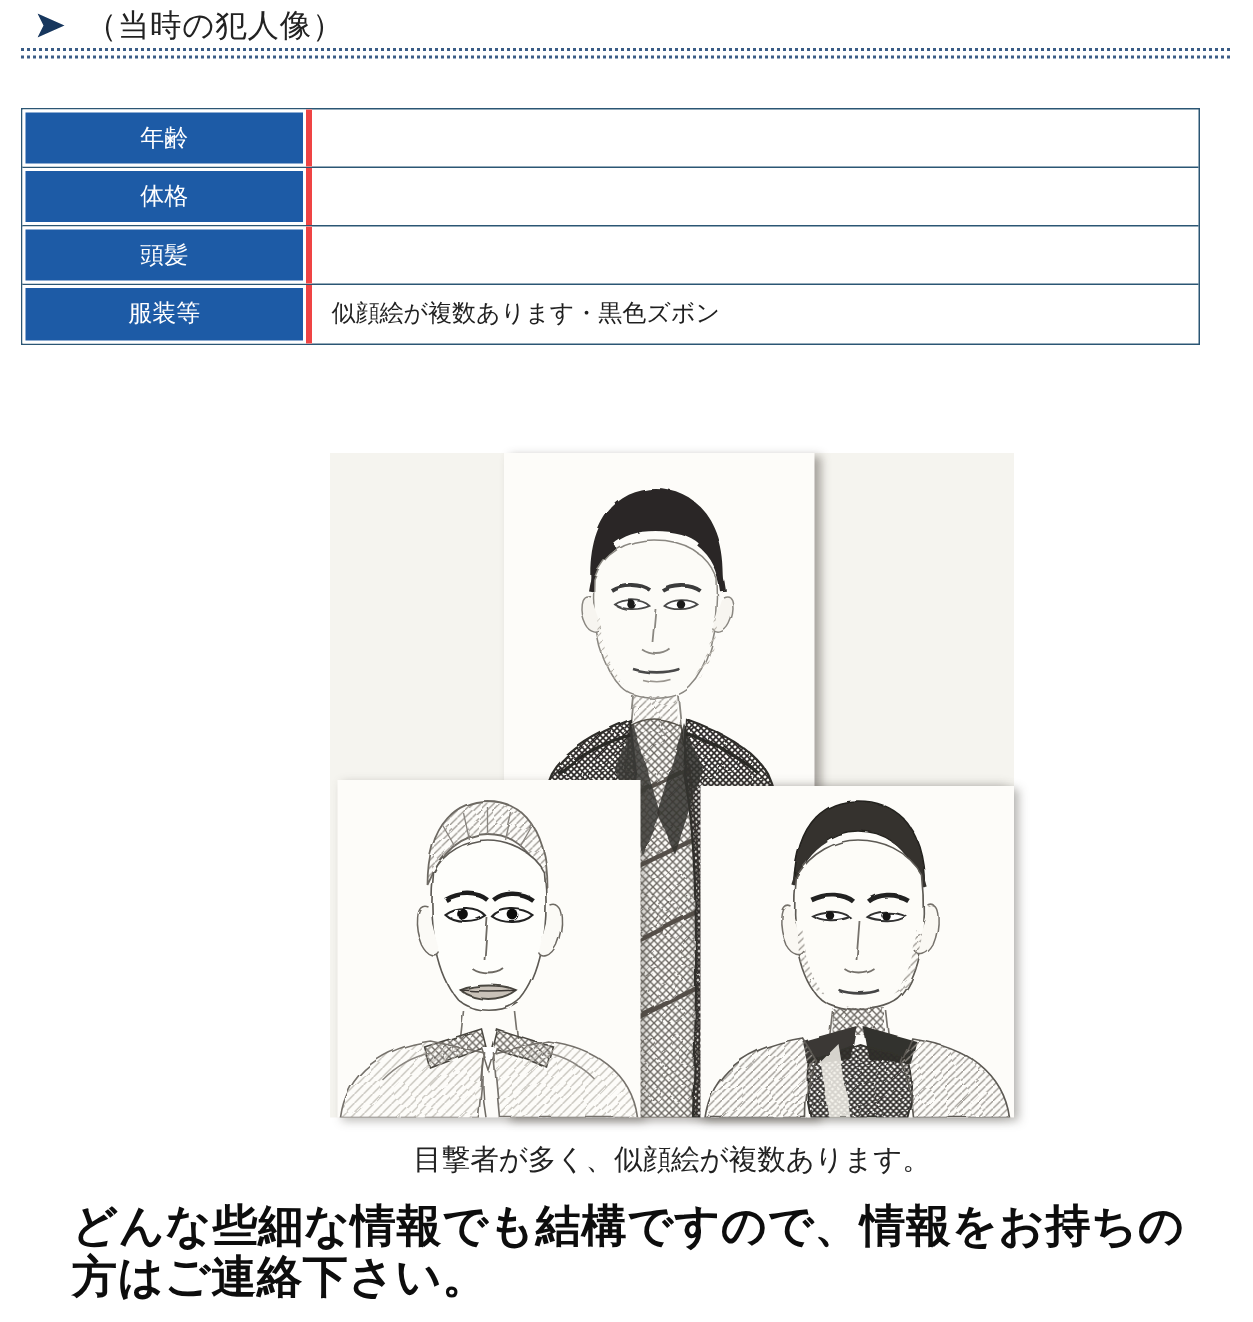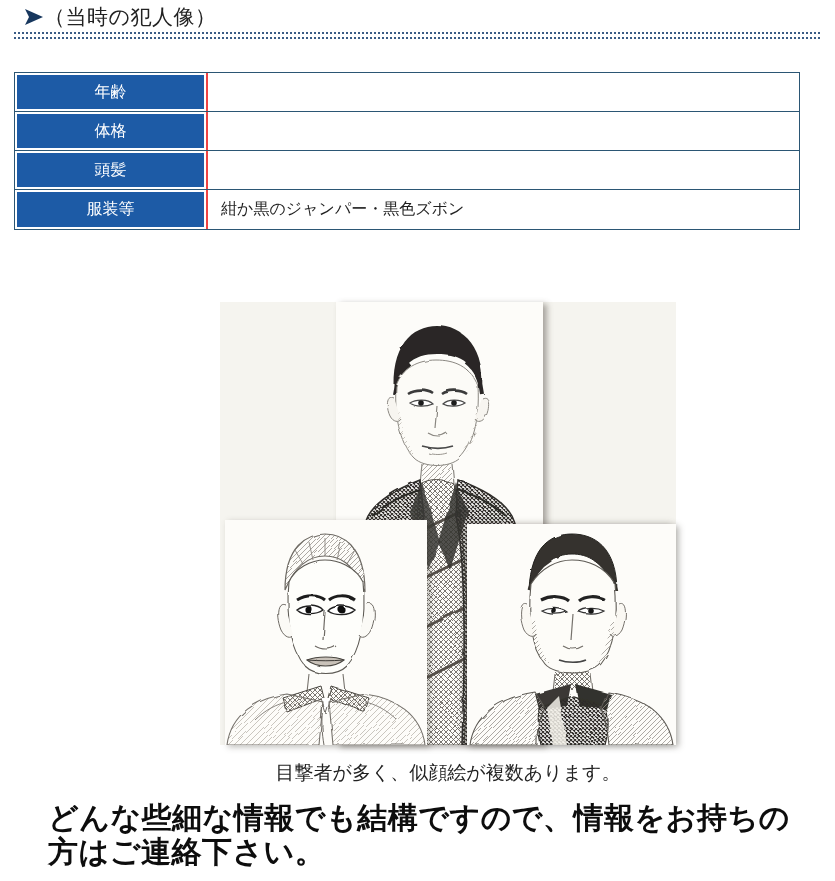--- a/index.html
+++ b/index.html
@@ -1,34 +1,34 @@
 <!DOCTYPE html>
 <html lang="ja"><head>
 <meta charset="utf-8">
 <style>
   html,body { margin:0; padding:0; background:#ffffff; }
   body { font-family:"Liberation Sans","DejaVu Sans",sans-serif; }
   #page { position:relative; width:835px; height:881px; background:#ffffff; overflow:hidden; }
 
   
-  .sec-header { position:absolute; left:25px; top:3px; display:flex; align-items:center; }
+  .sec-header { position:absolute; left:25px; top:3px; display:flex; align-items:center; gap:13px; }
   .sec-header .arrow { width:19px; height:18px; flex:0 0 auto; }
   .sec-title { font-size:21px; color:#222222; white-space:nowrap; letter-spacing:0.5px; }
 
   
   .dotted-rule { position:absolute; left:14px; top:32px; width:806px; height:3px;
     border-top:2px dotted #3a5c86; border-bottom:2px dotted #3a5c86; }
 
   
   .spec-table { position:absolute; left:14px; top:72px; width:786px;
     border:1px solid #2b5674; box-sizing:border-box; background:#ffffff; }
   .spec-row { display:flex; height:39px; border-bottom:1px solid #2b5674; box-sizing:border-box; }
   .spec-row:last-child { border-bottom:none; }
   .th-wrap { width:193px; flex:0 0 auto; background:#ffffff; padding:2px;
-    border-right:2px solid #ef4444; box-sizing:border-box; }
+    border-right:4px solid #ef4444; box-sizing:border-box; }
   .th-cell { height:100%; background:#1d5ba6; color:#ffffff; font-size:16px;
     display:flex; align-items:center; justify-content:center; white-space:nowrap; }
   .td-cell { flex:1 1 auto; display:flex; align-items:center; padding-left:13px;
     font-size:16px; color:#1f1f1f; white-space:nowrap; overflow:hidden; }
 
   
   .composite { position:absolute; left:220px; top:302px; width:456px; height:443px;
     background:#f5f4ef; }
   .panel { position:absolute; background:#fdfcf9; }
   .panel svg { display:block; width:100%; height:100%; }
@@ -95,21 +95,21 @@
     </div>
     <div class="spec-row">
       <div class="th-wrap">
           <div class="th-cell">頭髪</div>
         </div>
     </div>
     <div class="spec-row">
       <div class="th-wrap">
           <div class="th-cell">服装等</div>
         </div>
-      <div class="td-cell">紺か黒のジャンパー・黒色ズボン</div>
+      <div class="td-cell">似顔絵が複数あります・黒色ズボン</div>
     </div>
   </div>
 
   <div class="composite">
 
     <div class="panel panel-top">
       <svg viewBox="0 0 207 443">
         <g filter="url(#rough)">
 
           <path d="M58 92 C54 44 76 24 101 24 C128 24 150 46 146 92 C140 62 126 52 101 52 C76 52 64 64 58 92 Z" fill="#2a2826"></path>

